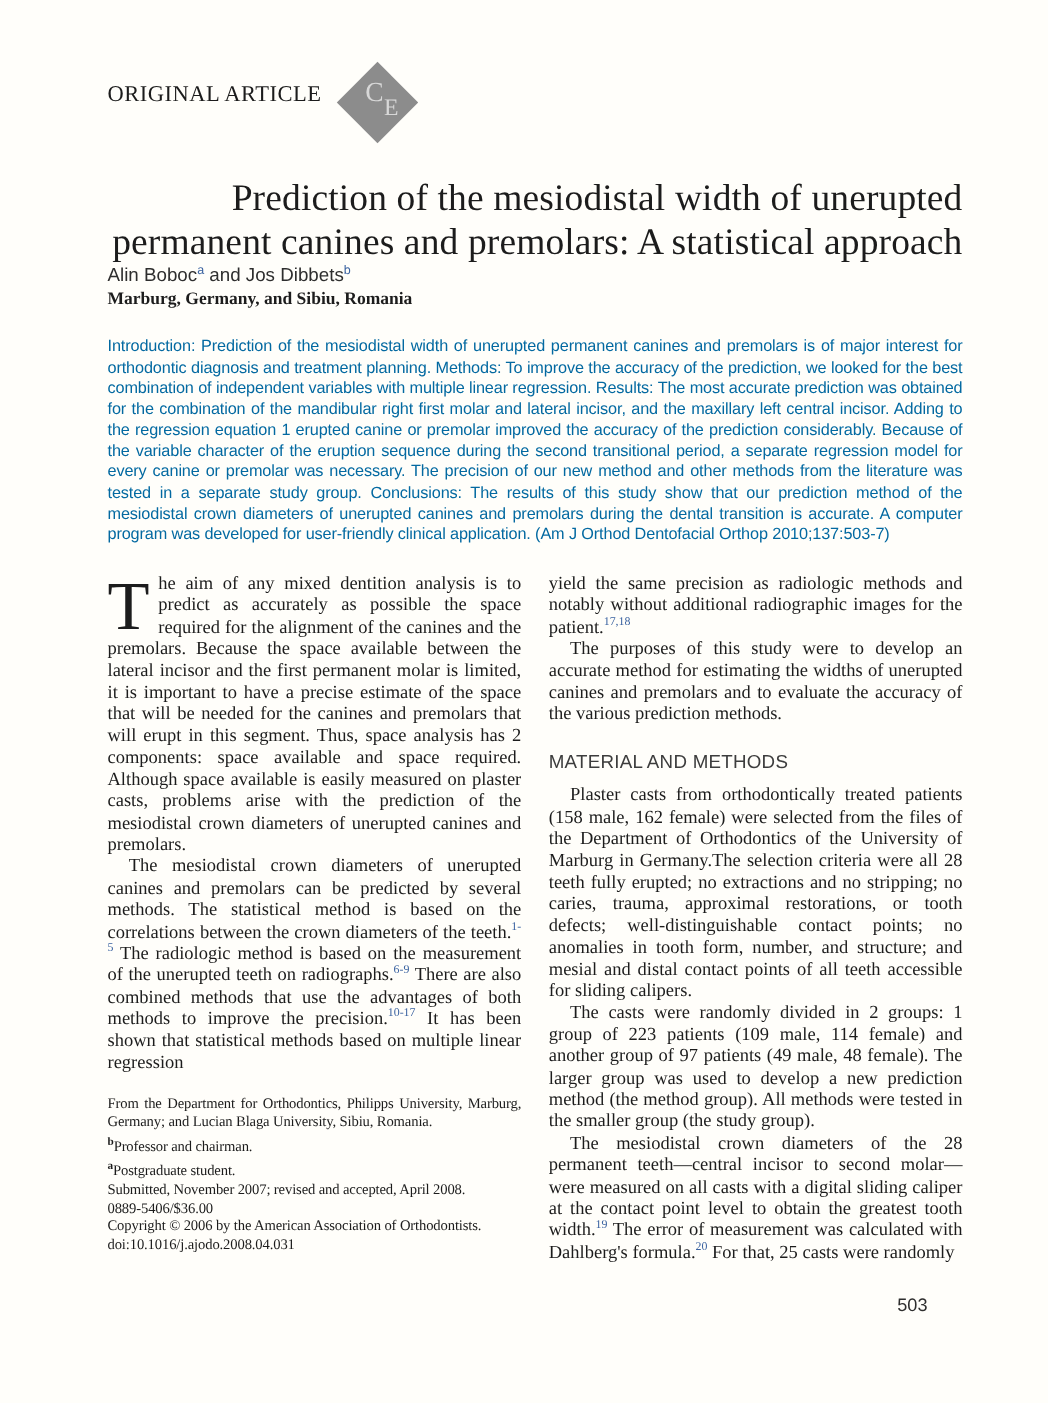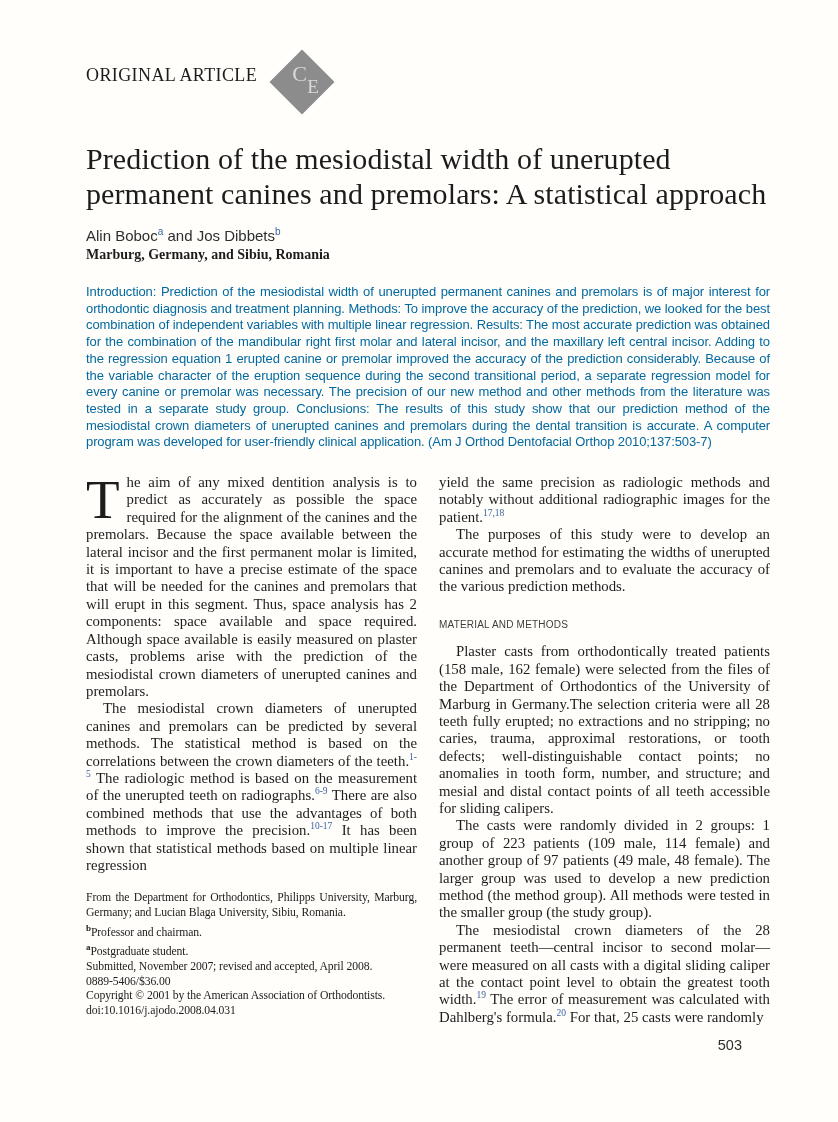--- a/index.html
+++ b/index.html
@@ -18,42 +18,42 @@
   }
   
   .kicker-row { display:flex; align-items:flex-start; height:72px; }
   .kicker { font-size:18px; letter-spacing:0.4px; padding-top:10px; white-space:nowrap; }
   .ce-badge { position:relative; width:74px; height:74px; margin-left:8px; margin-top:-8px; }
   .ce-diamond { position:absolute; left:14px; top:12px; width:46px; height:46px; background:#8c8c8c; transform:rotate(45deg); }
   .ce-c { position:absolute; left:27px; top:14px; color:#d8d8d8; font-size:22px; }
   .ce-e { position:absolute; left:42px; top:29px; color:#d8d8d8; font-size:19px; }
   
   .title { font-size:30px; line-height:35px; margin-top:14px; font-weight:400; letter-spacing:0.1px; }
-  .byline { margin-top:15px; font-family:"Liberation Sans", sans-serif; font-size:15px; color:#2e2e2e; }
+  .byline { font-family:"Liberation Sans", sans-serif; font-size:15px; color:#2e2e2e; }
   .byline sup { color:#3a62a0; font-size:10px; }
   .affiliation { margin-top:3px; font-weight:bold; font-size:14px; }
   
   .abstract {
     margin-top:21px;
     font-family:"Liberation Sans", sans-serif;
     font-size:13px; line-height:16.7px;
     letter-spacing:-0.1px;
     text-align:justify;
     color:#0369a1;
   }
   
   .columns { display:flex; gap:22px; margin-top:23px; }
   .col { flex:1; text-align:justify; font-size:14.8px; line-height:17.4px; }
   .col p { margin:0; }
   p.indent { text-indent:17px; }
   sup.ref { color:#3a62a0; font-size:9.5px; line-height:0; }
   .dropcap { float:left; font-size:55px; line-height:45px; padding:3px 7px 0 0; }
   .section-heading {
     font-family:"Liberation Sans", sans-serif;
-    font-size:10px; color:#3d3d3d;
+    font-size:15px; color:#3d3d3d;
     margin:20px 0 10px 0; text-align:left; letter-spacing:0.2px;
   }
   
   .footnotes { margin-top:17px; font-size:11.7px; line-height:14.7px; text-align:justify; letter-spacing:-0.1px; }
   .footnotes p { margin:0; }
   .footnotes sup { font-weight:bold; font-size:9px; }
   .email { color:#3a62a0; text-decoration:none; cursor:pointer; }
   
   .page-number {
     position:absolute; right:96px; top:1037px;
@@ -68,42 +68,42 @@
 
   <div class="kicker-row">
     <div class="kicker">ORIGINAL ARTICLE</div>
     <div class="ce-badge">
       <div class="ce-diamond"></div>
       <span class="ce-c">C</span>
       <span class="ce-e">E</span>
     </div>
   </div>
 
-  <h1 class="title" style="margin-bottom:0;">Prediction of the mesiodistal width of unerupted permanent canines and premolars: A statistical approach</h1>
+  <h1 class="title" style="margin-bottom:0;text-align:right;">Prediction of the mesiodistal width of unerupted permanent canines and premolars: A statistical approach</h1>
 
   <div class="byline">
     <span>Alin Boboc</span><sup>a</sup><span> and </span><span>Jos Dibbets</span><sup>b</sup>
   </div>
   <div class="affiliation">Marburg, Germany, and Sibiu, Romania</div>
 
   <div class="abstract">Introduction: Prediction of the mesiodistal width of unerupted permanent canines and premolars is of major interest for orthodontic diagnosis and treatment planning. Methods: To improve the accuracy of the prediction, we looked for the best combination of independent variables with multiple linear regression. Results: The most accurate prediction was obtained for the combination of the mandibular right first molar and lateral incisor, and the maxillary left central incisor. Adding to the regression equation 1 erupted canine or premolar improved the accuracy of the prediction considerably. Because of the variable character of the eruption sequence during the second transitional period, a separate regression model for every canine or premolar was necessary. The precision of our new method and other methods from the literature was tested in a separate study group. Conclusions: The results of this study show that our prediction method of the mesiodistal crown diameters of unerupted canines and premolars during the dental transition is accurate. A computer program was developed for user-friendly clinical application. (Am J Orthod Dentofacial Orthop 2010;137:503-7)</div>
 
   <div class="columns">
 
     <div class="col col-left">
       <p><span class="dropcap">T</span><span>he aim of any mixed dentition analysis is to predict as accurately as possible the space required for the alignment of the canines and the premolars. Because the space available between the lateral incisor and the first permanent molar is limited, it is important to have a precise estimate of the space that will be needed for the canines and premolars that will erupt in this segment. Thus, space analysis has 2 components: space available and space required. Although space available is easily measured on plaster casts, problems arise with the prediction of the mesiodistal crown diameters of unerupted canines and premolars.</span></p>
       <p class="indent"><span>The mesiodistal crown diameters of unerupted canines and premolars can be predicted by several methods. The statistical method is based on the correlations between the crown diameters of the teeth.</span><sup class="ref">1-5</sup><span> The radiologic method is based on the measurement of the unerupted teeth on radiographs.</span><sup class="ref">6-9</sup><span> There are also combined methods that use the advantages of both methods to improve the precision.</span><sup class="ref">10-17</sup><span> It has been shown that statistical methods based on multiple linear regression</span></p>
 
       <div class="footnotes">
         <p>From the Department for Orthodontics, Philipps University, Marburg, Germany; and Lucian Blaga University, Sibiu, Romania.</p>
         <p><sup>b</sup><span>Professor and chairman.</span></p>
         <p><sup>a</sup><span>Postgraduate student.</span></p>
         <p>Submitted, November 2007; revised and accepted, April 2008.</p>
         <p>0889-5406/$36.00</p>
-        <p>Copyright © 2001 by the American Association of Orthodontists.</p>
+        <p>Copyright © 2006 by the American Association of Orthodontists.</p>
         <p>doi:10.1016/j.ajodo.2008.04.031</p>
       </div>
     </div>
 
     <div class="col col-right">
       <p><span>yield the same precision as radiologic methods and notably without additional radiographic images for the patient.</span><sup class="ref">17,18</sup></p>
       <p class="indent">The purposes of this study were to develop an accurate method for estimating the widths of unerupted canines and premolars and to evaluate the accuracy of the various prediction methods.</p>
 
       <div class="section-heading">MATERIAL AND METHODS</div>
 

